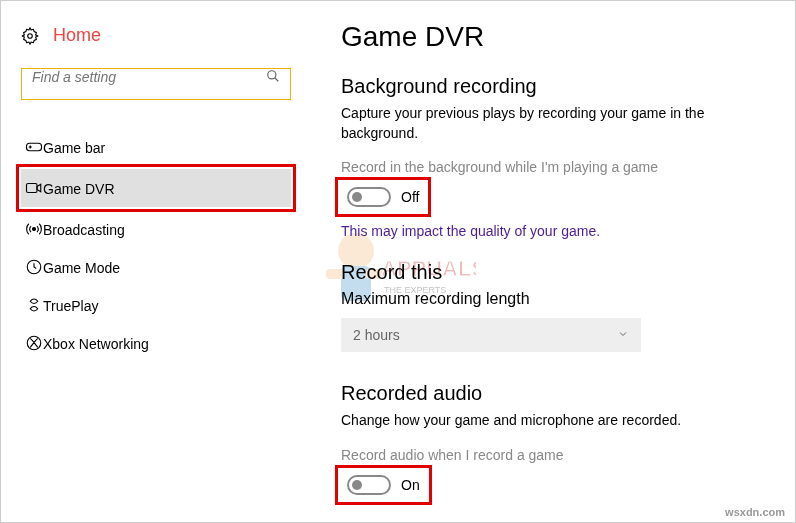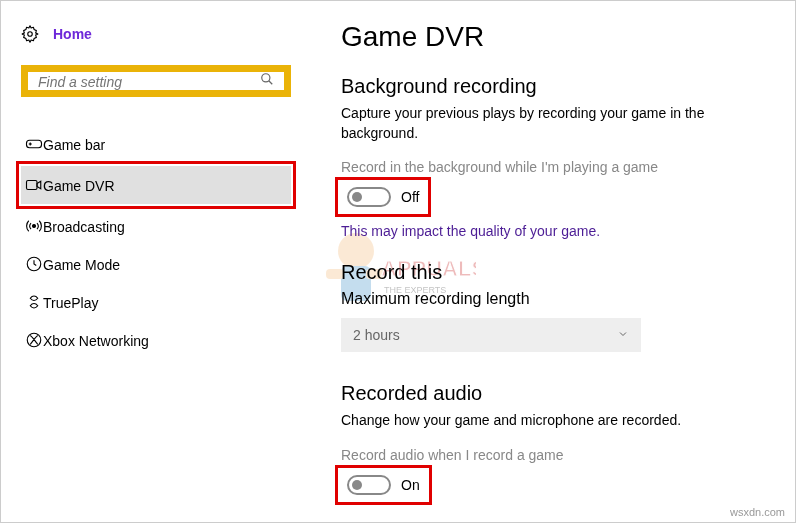--- a/index.html
+++ b/index.html
@@ -26,28 +26,27 @@
       flex-shrink: 0;
     }
     .home-row {
       display: flex;
       align-items: center;
       gap: 14px;
       margin-bottom: 18px;
       padding: 4px 0;
     }
     .home-label {
-      font-size: 14px;
-      color: #6d28d9;
-      font-weight: bold;
+      font-size: 18px;
+      color: #ef4444;
     }
     .search-box {
       display: flex;
-      align-items: flex-end;
-      border: 7px solid #eab308;
+      align-items: flex-start;
+      border: 1px solid #eab308;
       height: 32px;
       padding: 0 10px;
       margin-bottom: 28px;
       justify-content: space-between;
     }
     .search-box input {
       border: none;
       outline: none;
       font-size: 14px;
       font-style: italic;
@@ -171,20 +170,21 @@
     .chevron {
       width: 12px;
       height: 12px;
     }
     .watermark {
       position: absolute;
       bottom: 4px;
       right: 10px;
       font-size: 11px;
       color: #999;
+      font-weight: bold;
     }
     .bg-figure {
       position: absolute;
       left: 305px;
       top: 210px;
       opacity: 0.35;
       z-index: -1;
     }
   </style>
 </head>

